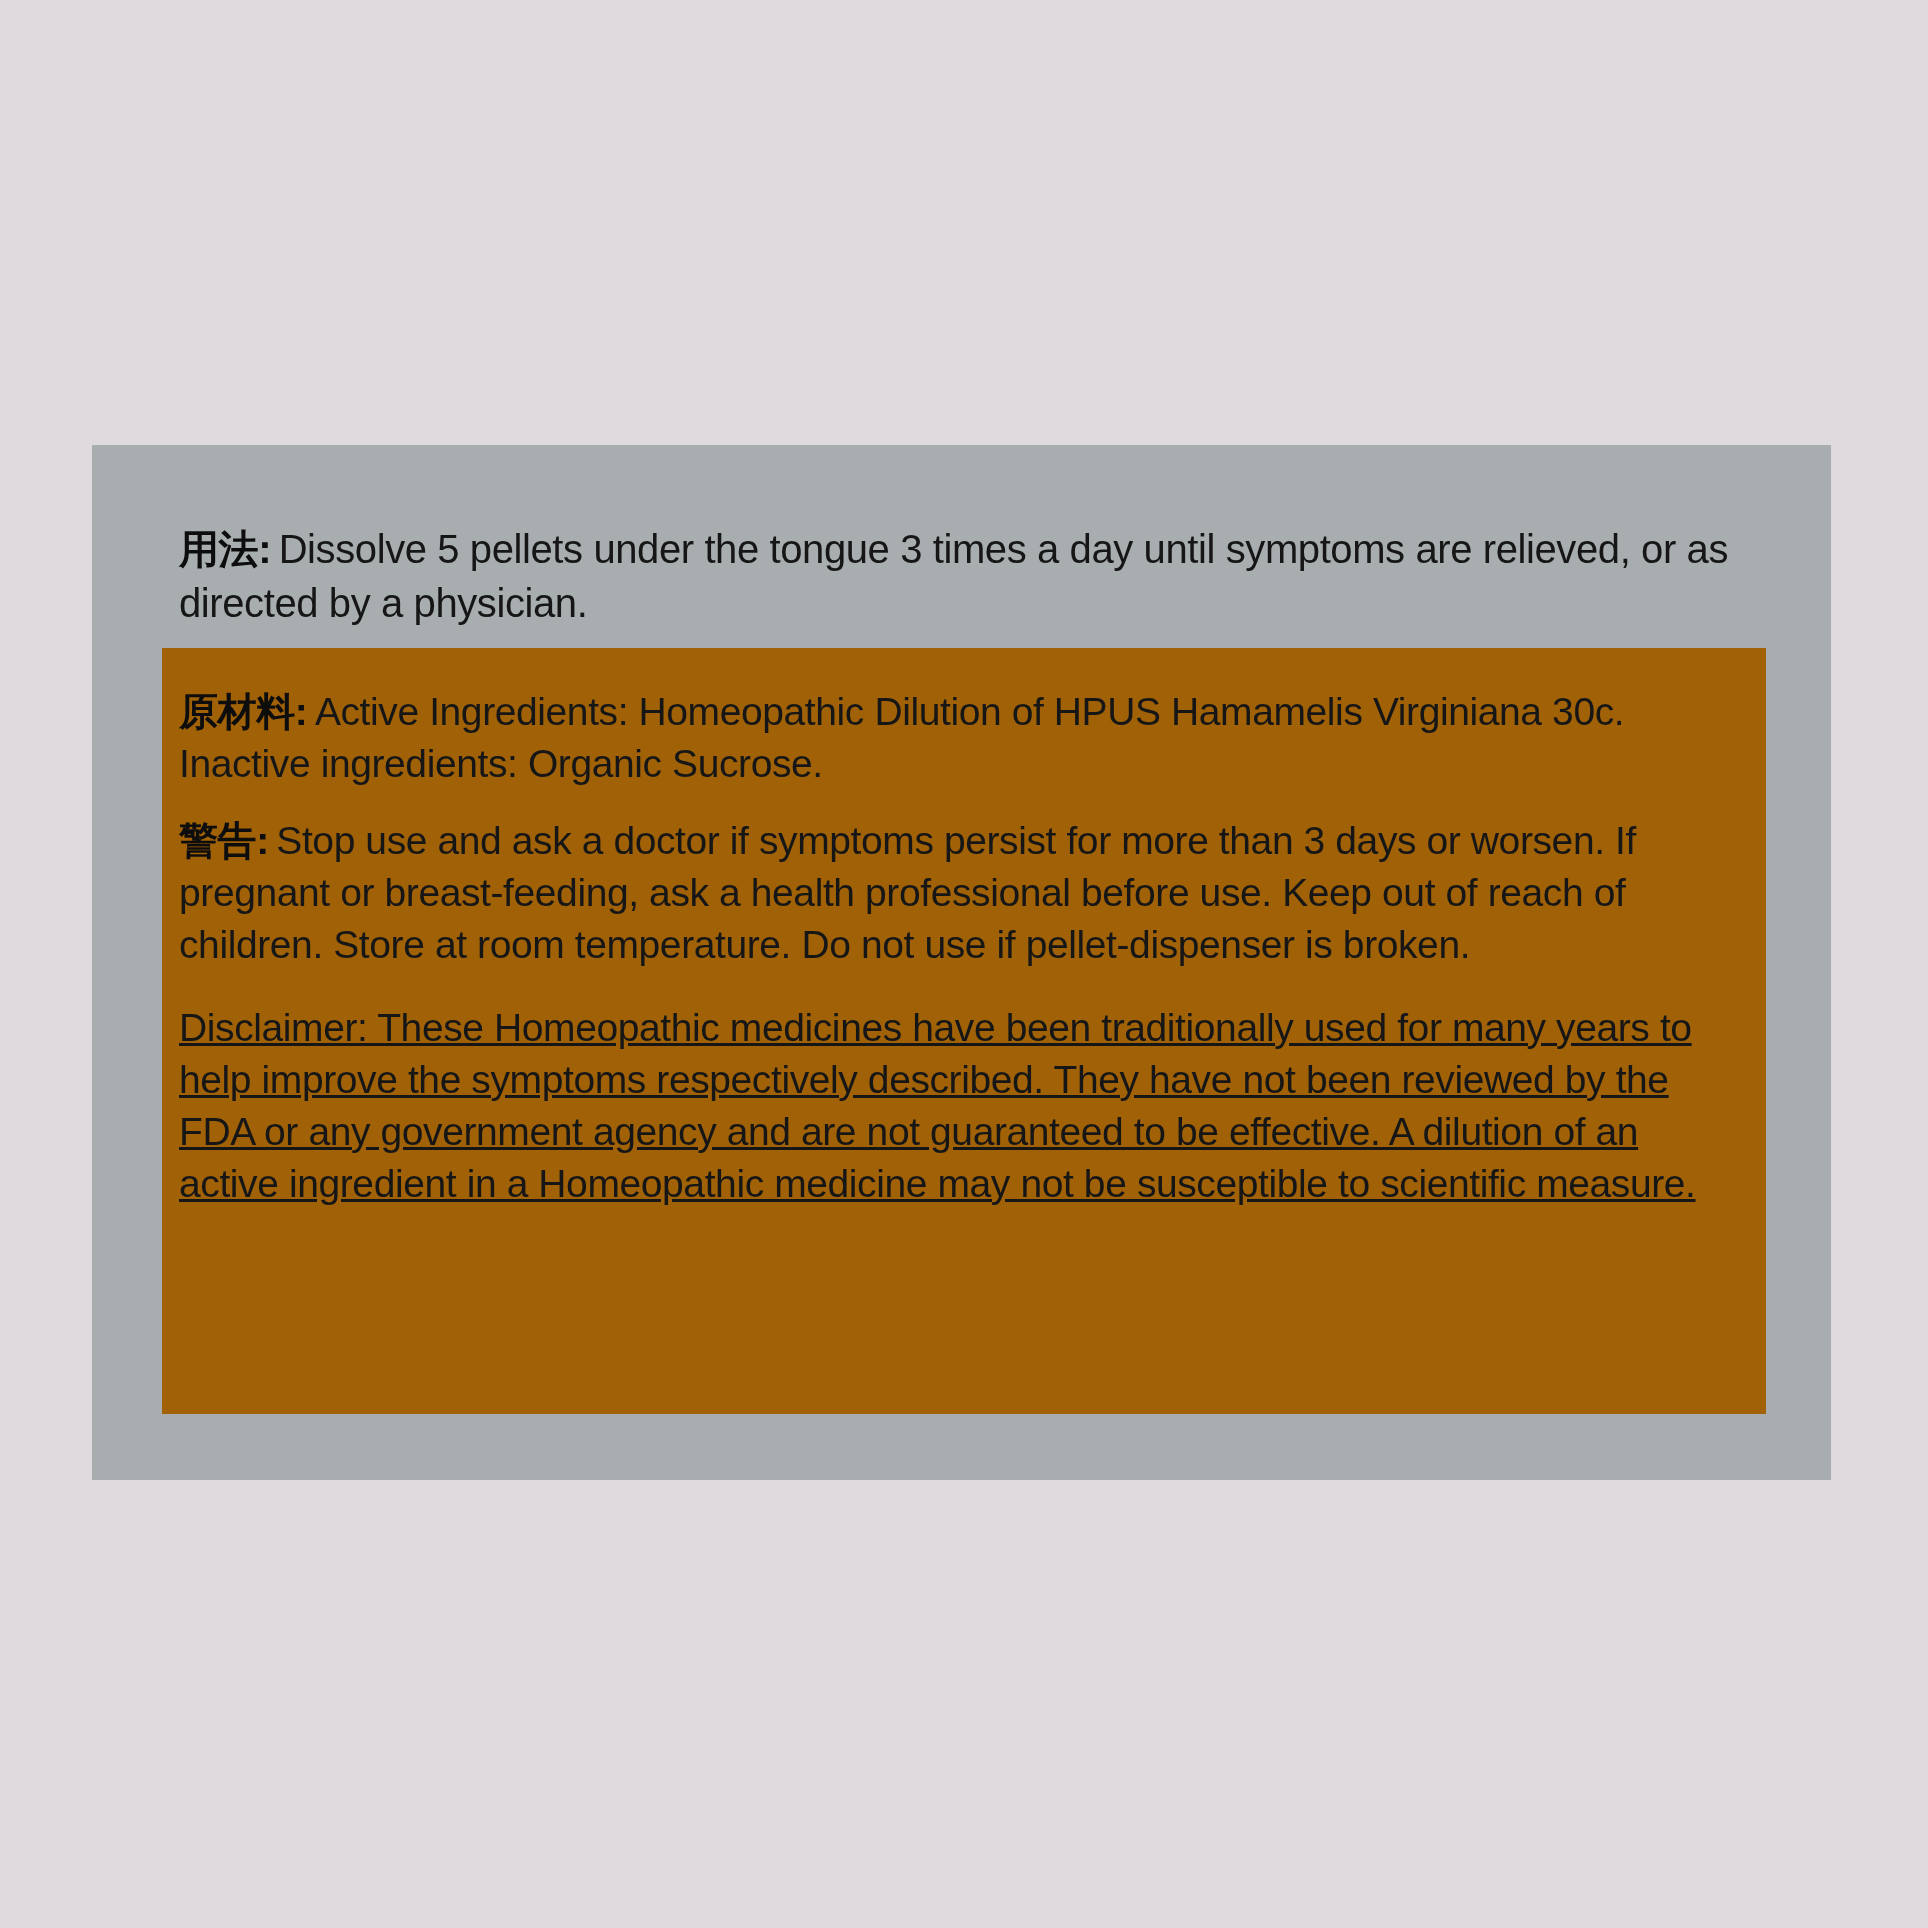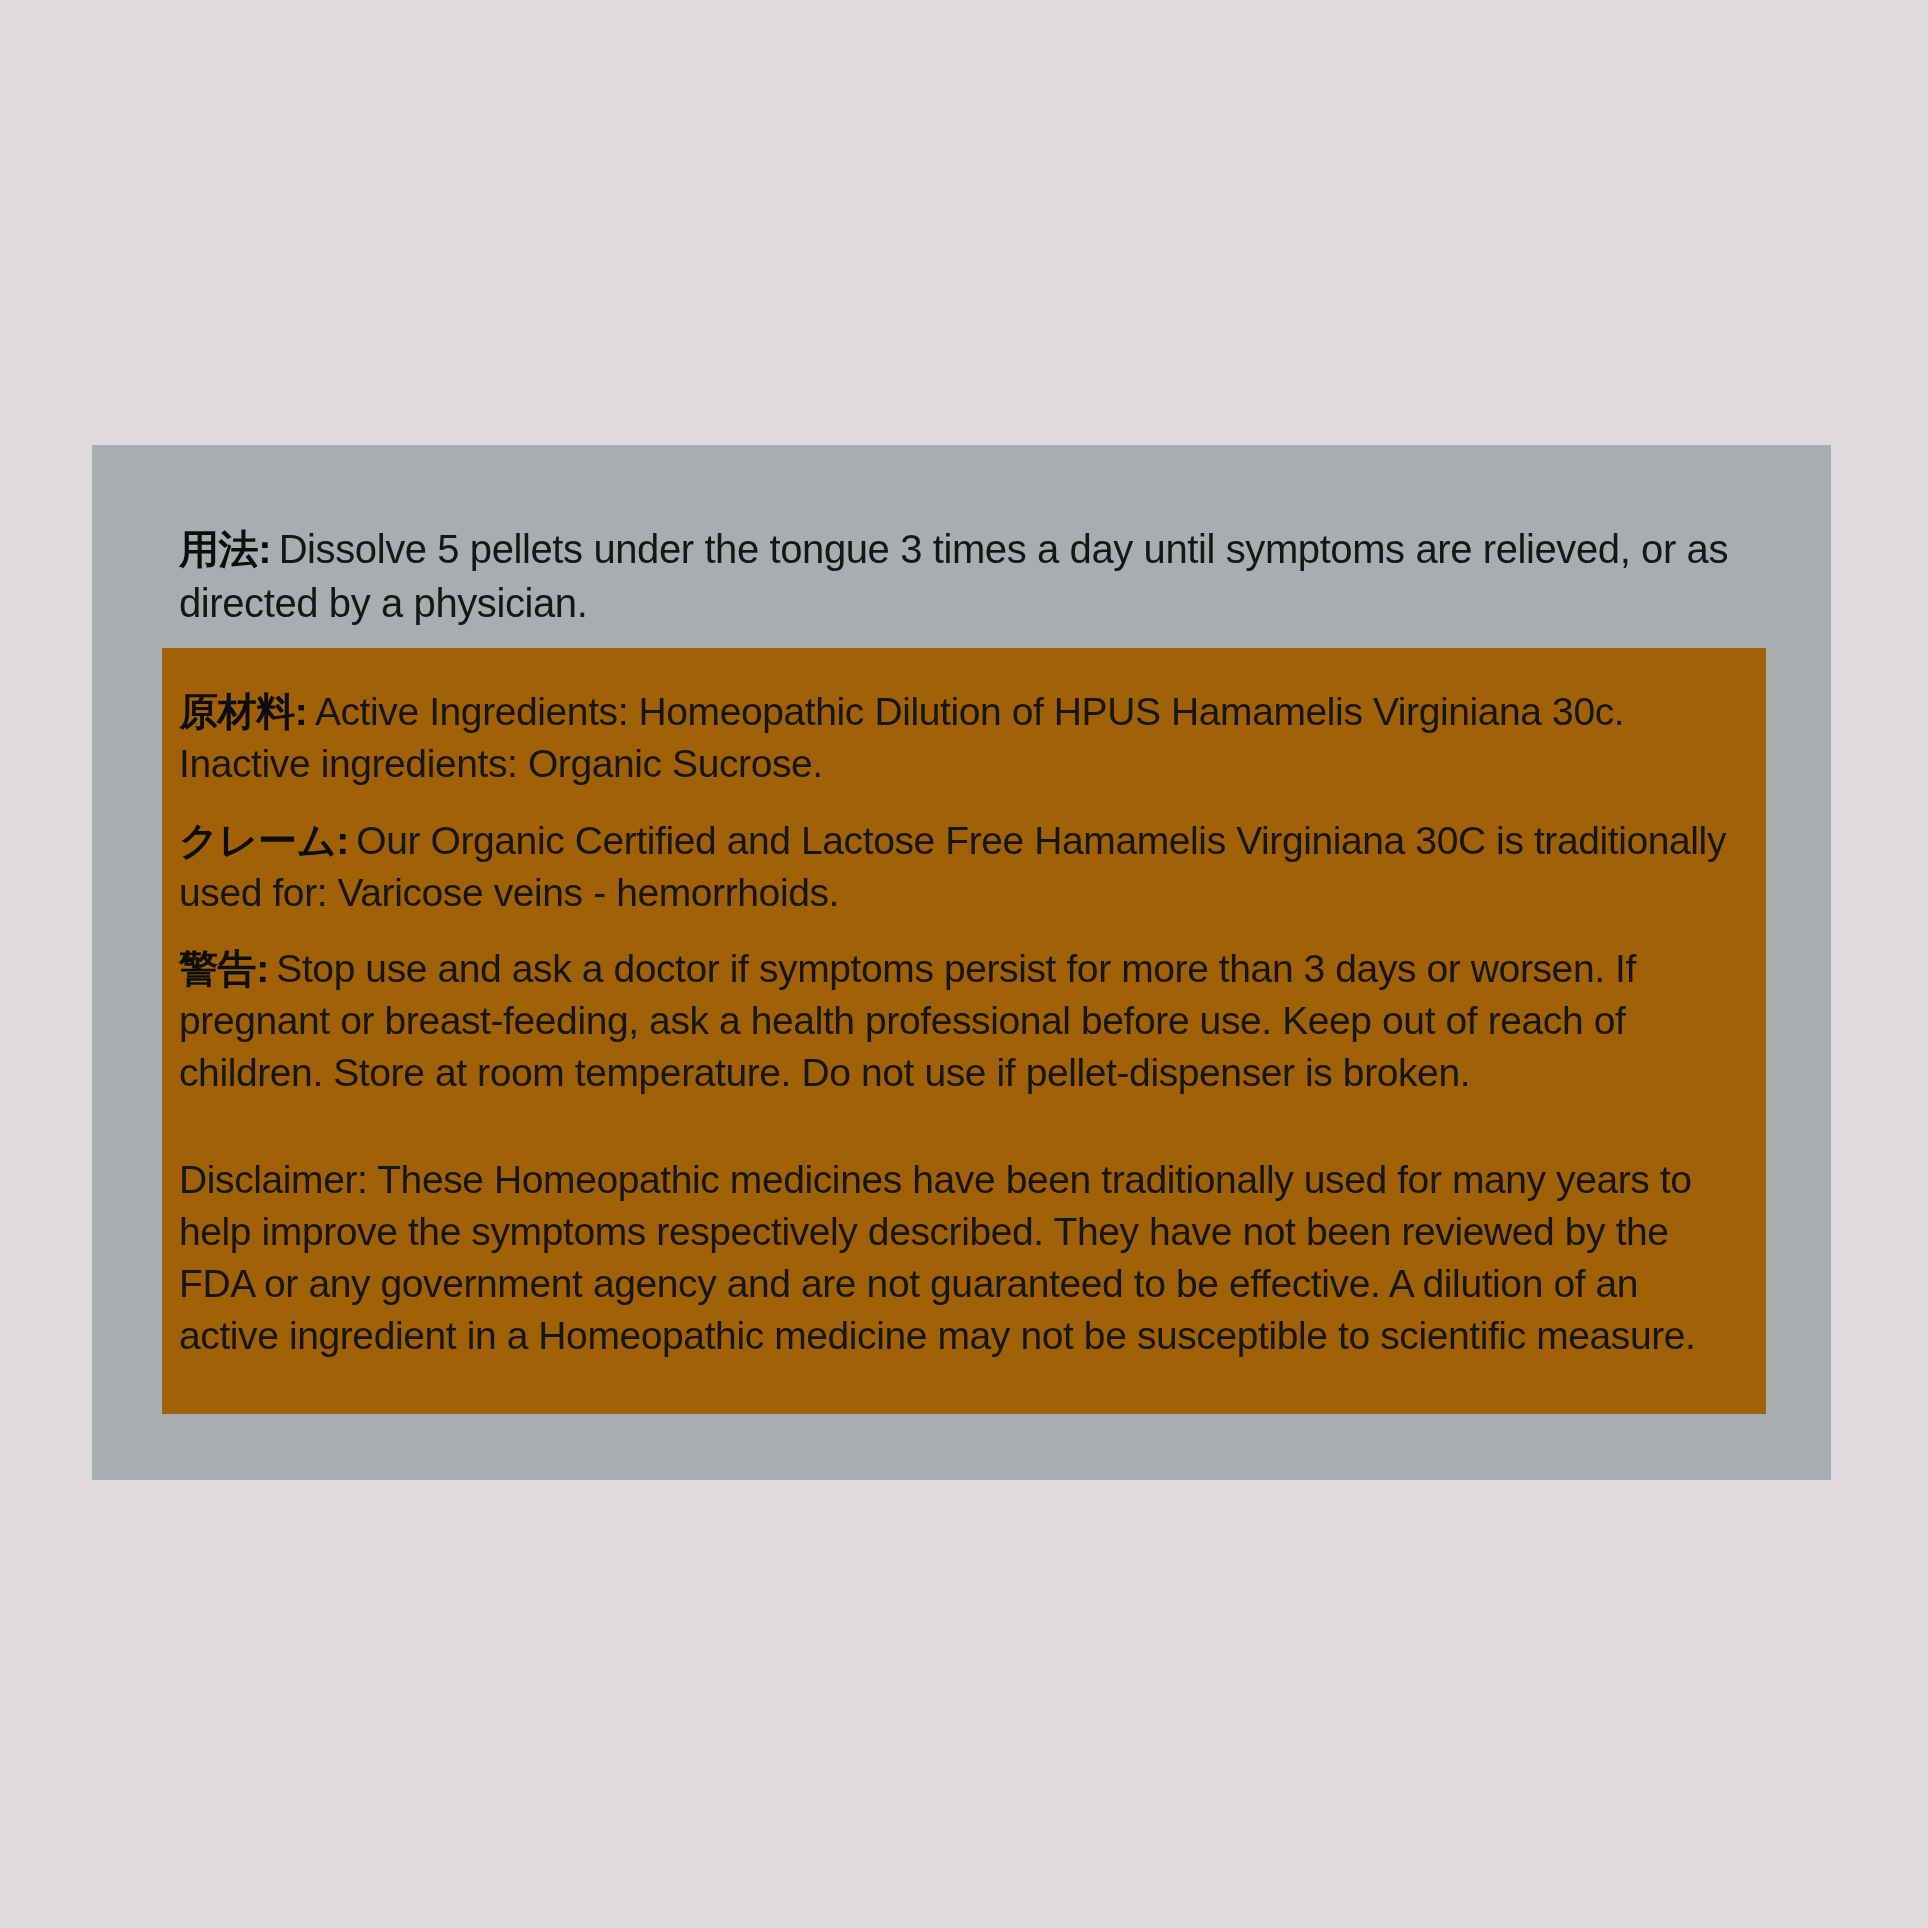--- a/index.html
+++ b/index.html
@@ -50,43 +50,40 @@
     overflow: hidden;
   }
   .para {
     font-size: 39px;
     line-height: 52px;
     letter-spacing: -0.4px;
     margin-bottom: 24.5px;
     color: #161616;
   }
   .para:last-child { margin-bottom: 0; }
-  .para-disclaimer { margin-top: 55px; }
+  .para-disclaimer { margin-top: 31px; text-decoration: underline; }
   .para-text { white-space: pre-line; }
 </style>
 </head>
 <body>
 
 <div class="stage">
   <div class="label-panel">
 
     <div class="usage-block">
       <span class="jp-label">用法:</span><span class="para-text">Dissolve 5 pellets under the tongue 3 times a day until symptoms are relieved, or as directed by a physician.</span>
     </div>
 
     <div class="info-box">
 
       <p class="para">
         <span class="jp-label">原材料:</span><span class="para-text">Active Ingredients: Homeopathic Dilution of HPUS Hamamelis Virginiana 30c.
 Inactive ingredients: Organic Sucrose.</span>
       </p>
 
-      <p class="para">
-        <span class="jp-label">クレーム:</span><span class="para-text">Our Organic Certified and Lactose Free Hamamelis Virginiana 30C is traditionally used for: Varicose veins - hemorrhoids.</span>
-      </p>
 
       <p class="para">
         <span class="jp-label">警告:</span><span class="para-text">Stop use and ask a doctor if symptoms persist for more than 3 days or worsen. If pregnant or breast-feeding, ask a health professional before use. Keep out of reach of children. Store at room temperature. Do not use if pellet-dispenser is broken.</span>
       </p>
 
       <p class="para para-disclaimer">
         <span class="para-text">Disclaimer: These Homeopathic medicines have been traditionally used for many years to help improve the symptoms respectively described. They have not been reviewed by the FDA or any government agency and are not guaranteed to be effective. A dilution of an active ingredient in a Homeopathic medicine may not be susceptible to scientific measure.</span>
       </p>
 
 

